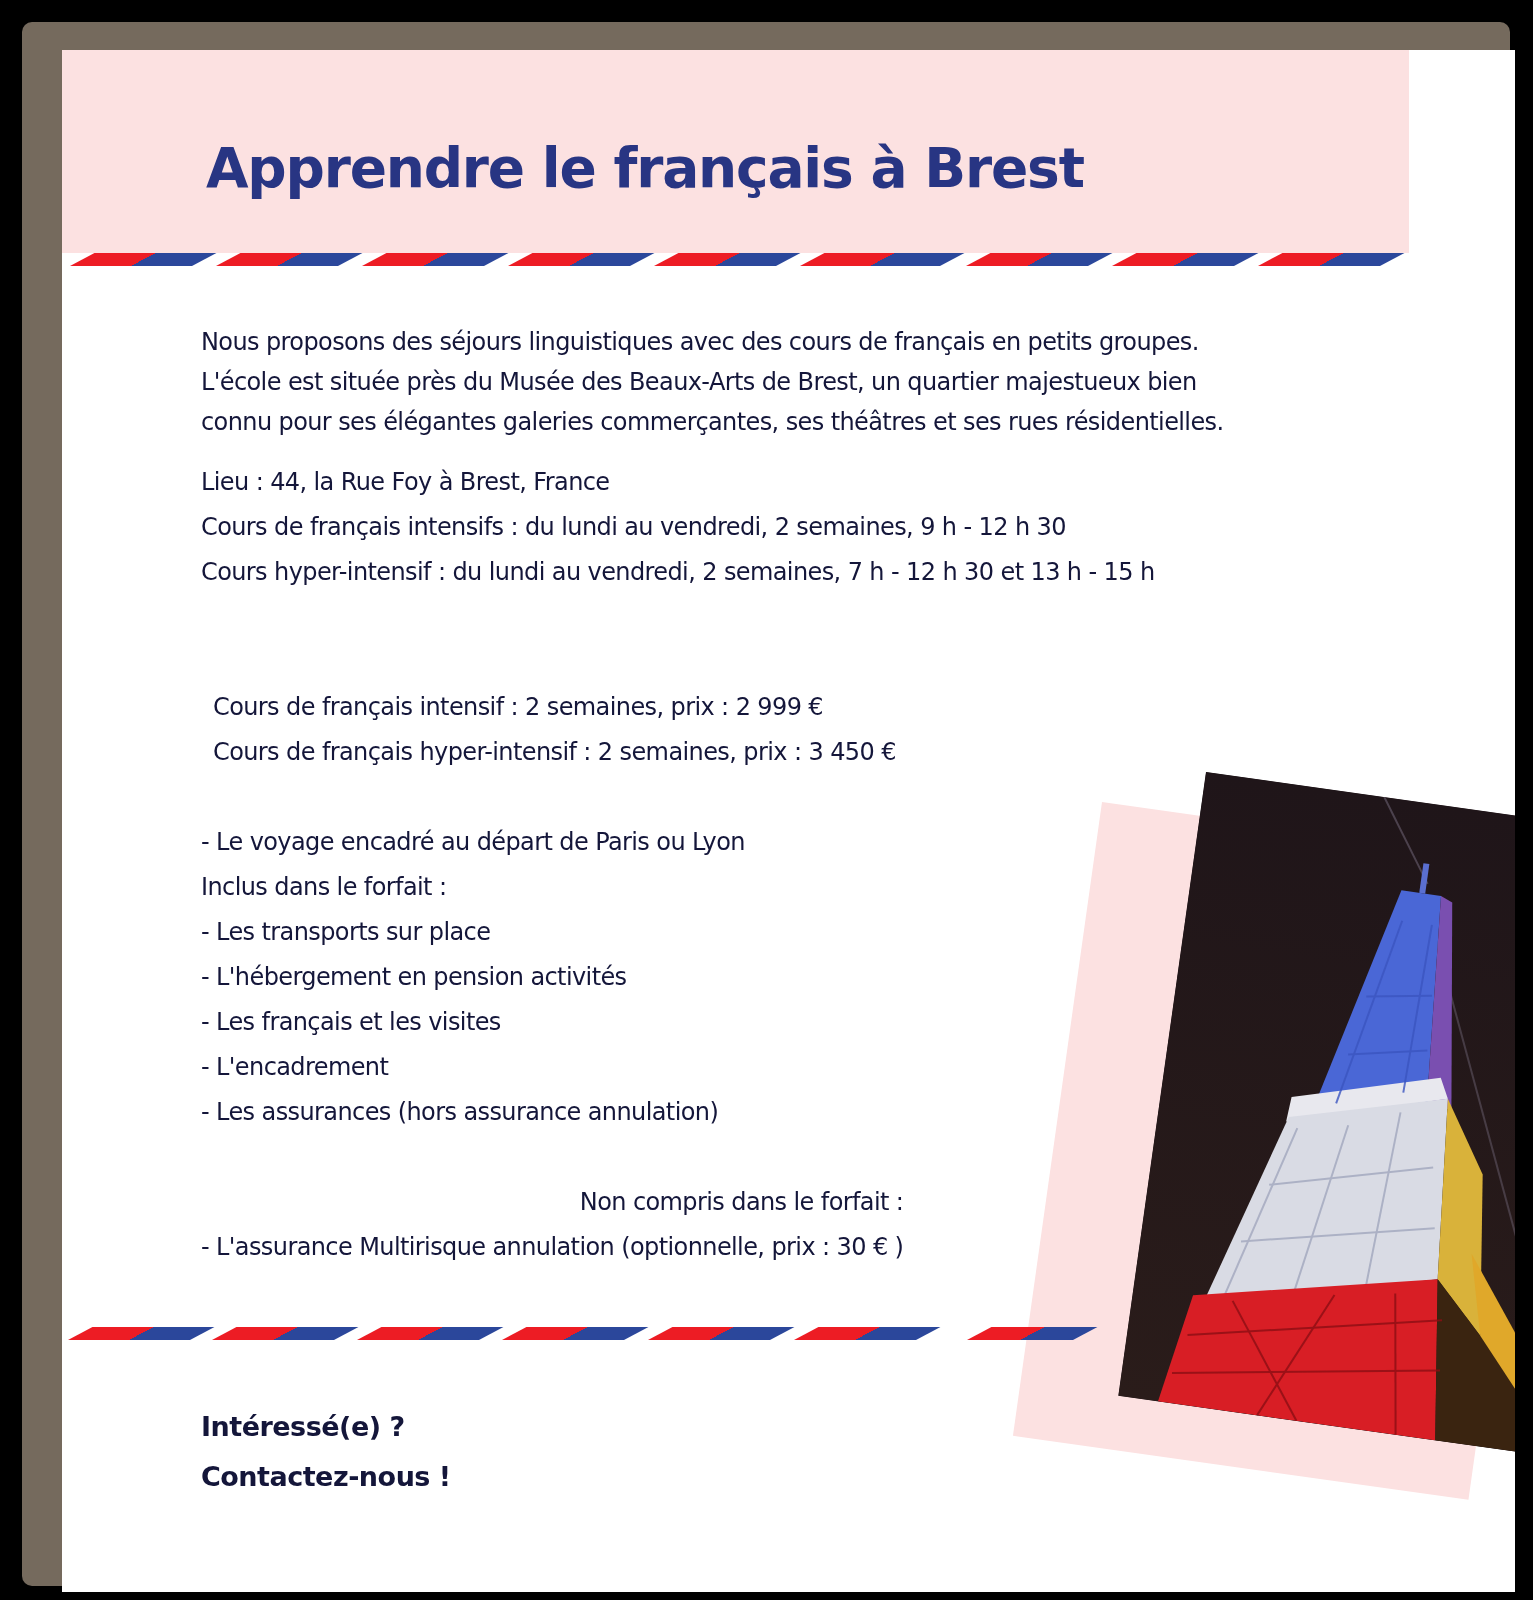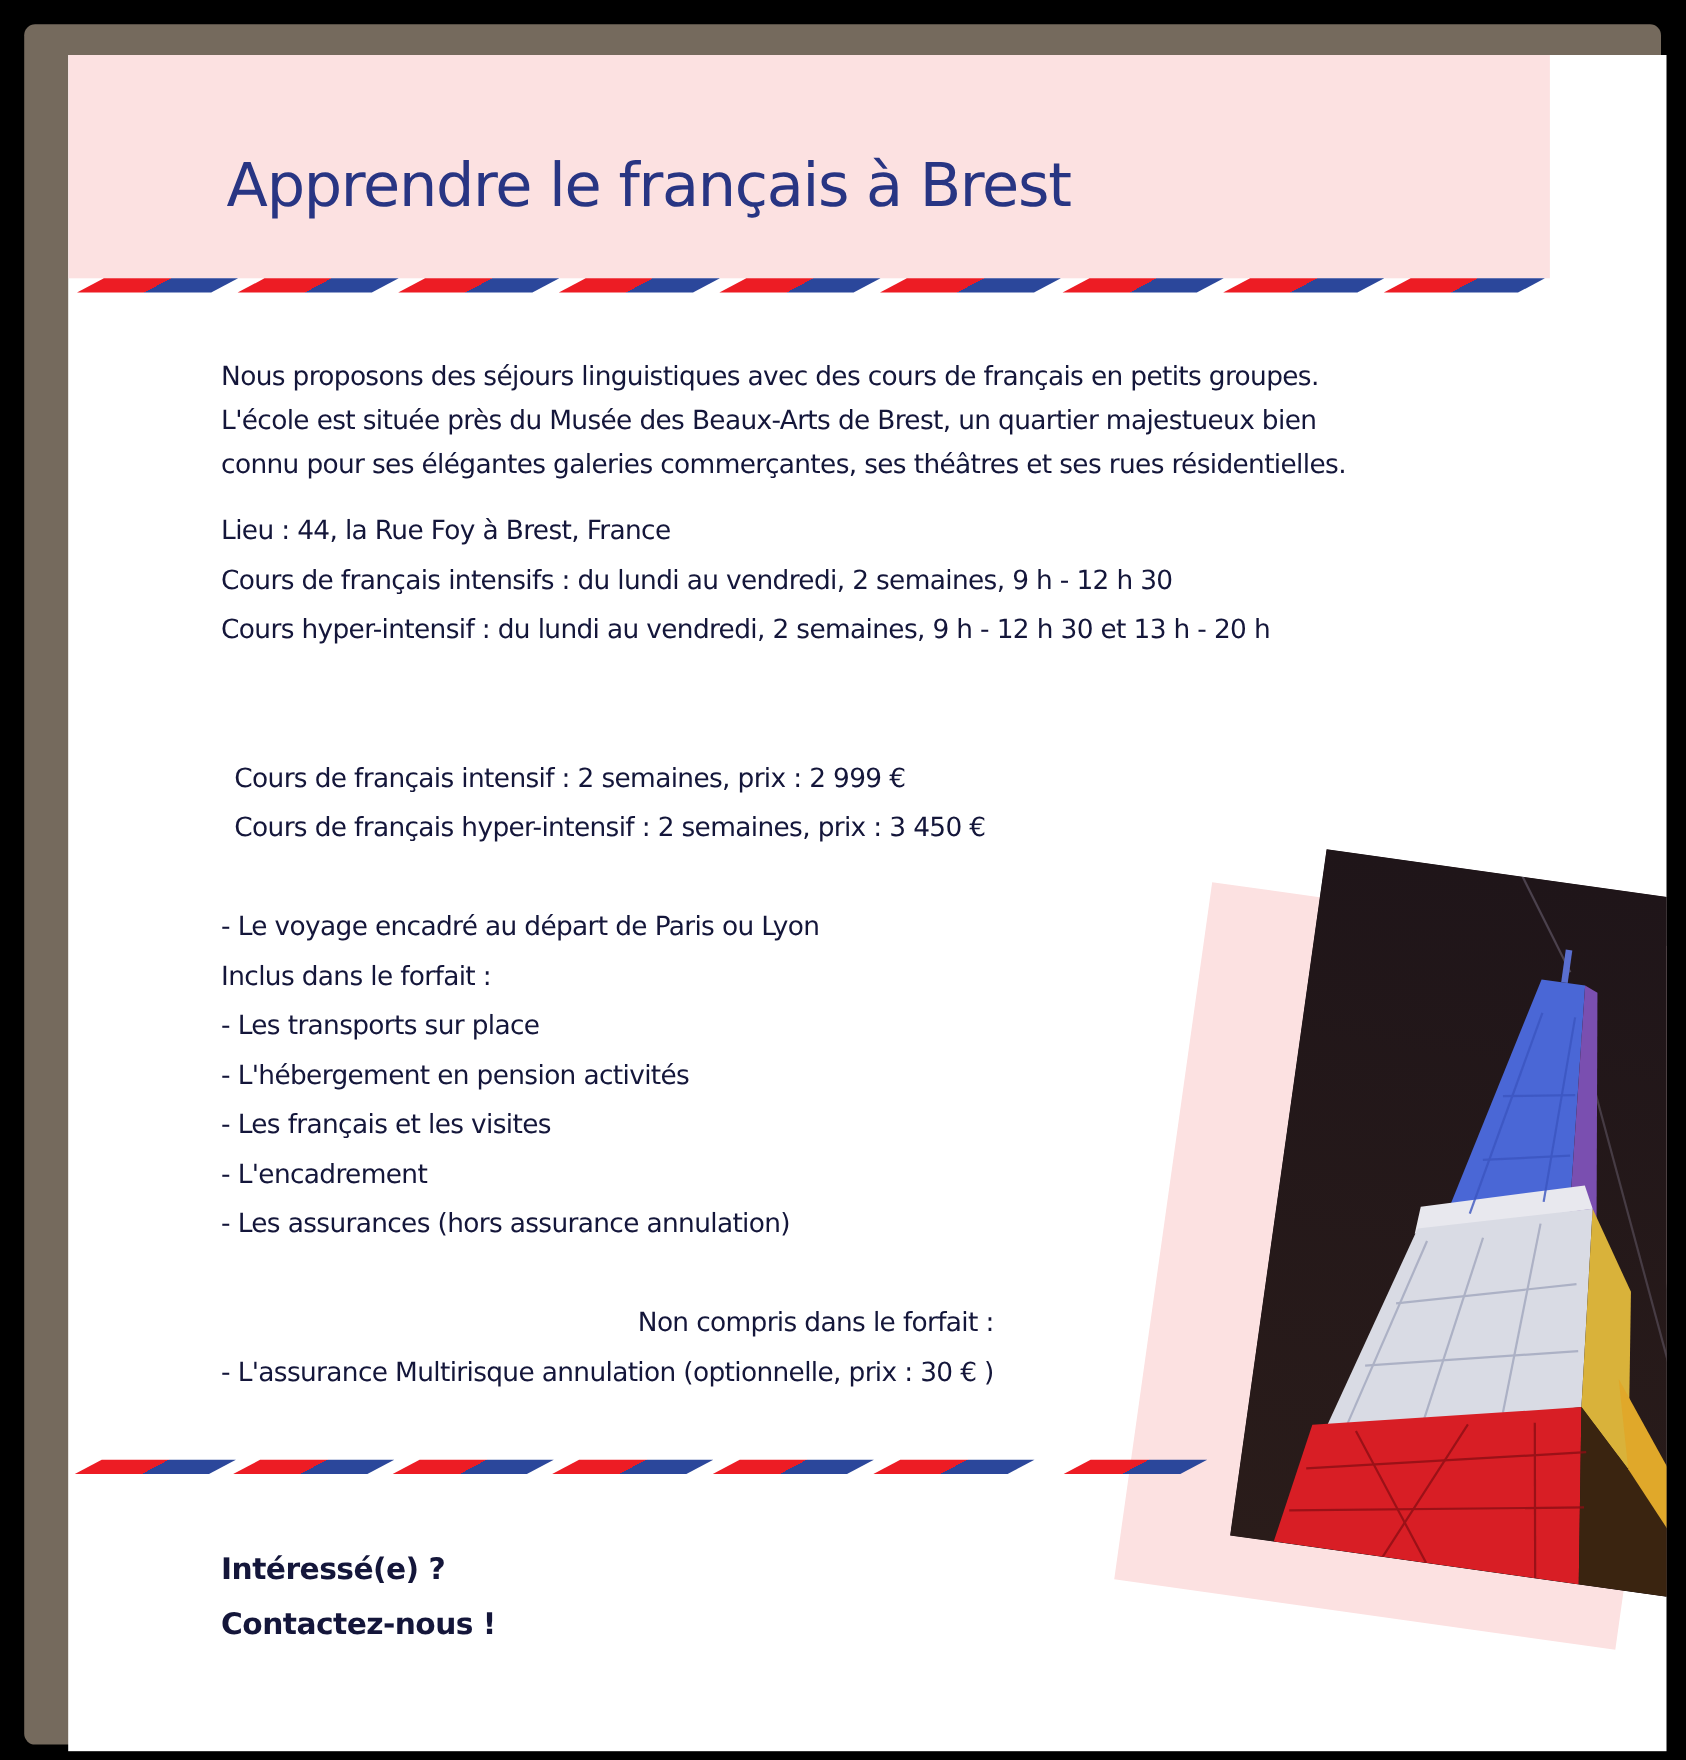--- a/index.html
+++ b/index.html
@@ -28,21 +28,21 @@
     position: absolute;
     left: 0; top: 0;
     width: 1347px; height: 203px;
     background: #fce1e1;
   }
   .title {
     position: absolute;
     left: 144px; top: 86px;
     margin: 0;
     font-family: "DejaVu Sans", sans-serif;
-    font-weight: normal;
+    font-weight: bold;
     font-size: 55px;
     letter-spacing: -1.2px;
     color: #283583;
     white-space: nowrap;
   }
   .stripe-row { position: absolute; left: 0; height: 13px; width: 100%; }
   .stripe {
     position: absolute; top: 0; height: 13px; width: 122px;
     background: linear-gradient(90deg, #ed1c24 0 50%, #2b479b 50% 100%);
     transform: skewX(-62deg);
@@ -109,21 +109,21 @@
 
     <div class="body-text intro">
       <span style="display:block">Nous proposons des séjours linguistiques avec des cours de français en petits groupes.</span>
       <span style="display:block">L'école est située près du Musée des Beaux-Arts de Brest, un quartier majestueux bien</span>
       <span style="display:block">connu pour ses élégantes galeries commerçantes, ses théâtres et ses rues résidentielles.</span>
     </div>
 
     <div class="body-text block" style="top:410px;">
       <span class="line">Lieu : 44, la Rue Foy à Brest, France</span>
       <span class="line">Cours de français intensifs : du lundi au vendredi, 2 semaines, 9 h - 12 h 30</span>
-      <span class="line">Cours hyper-intensif : du lundi au vendredi, 2 semaines, 9 h - 12 h 30 et 13 h - 20 h</span>
+      <span class="line">Cours hyper-intensif : du lundi au vendredi, 2 semaines, 7 h - 12 h 30 et 13 h - 15 h</span>
     </div>
 
     <div class="body-text block" style="top:635px;margin-left:12px;">
       <span class="line">Cours de français intensif : 2 semaines, prix : 2 999 €</span>
       <span class="line">Cours de français hyper-intensif : 2 semaines, prix : 3 450 €</span>
     </div>
 
     <div class="body-text block" style="top:770px;">
       <span class="line">- Le voyage encadré au départ de Paris ou Lyon</span>
       <span class="line">Inclus dans le forfait :</span>

